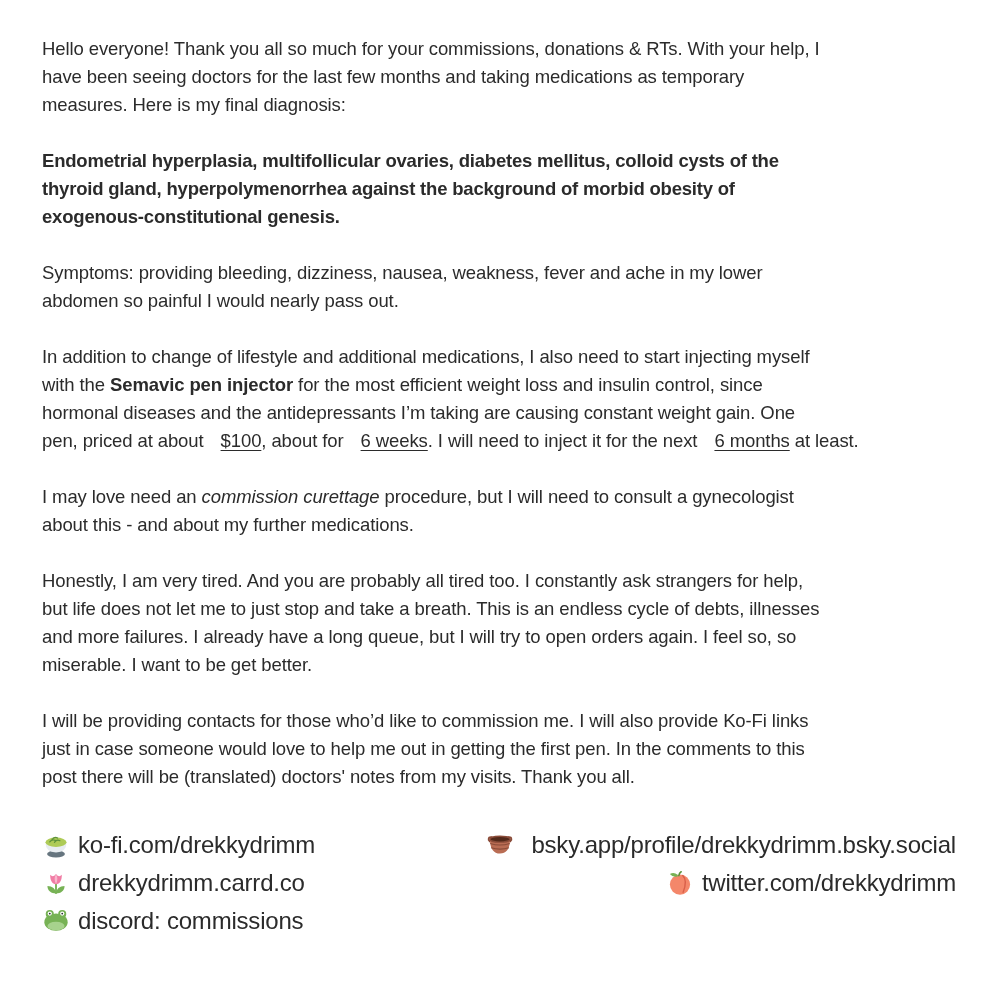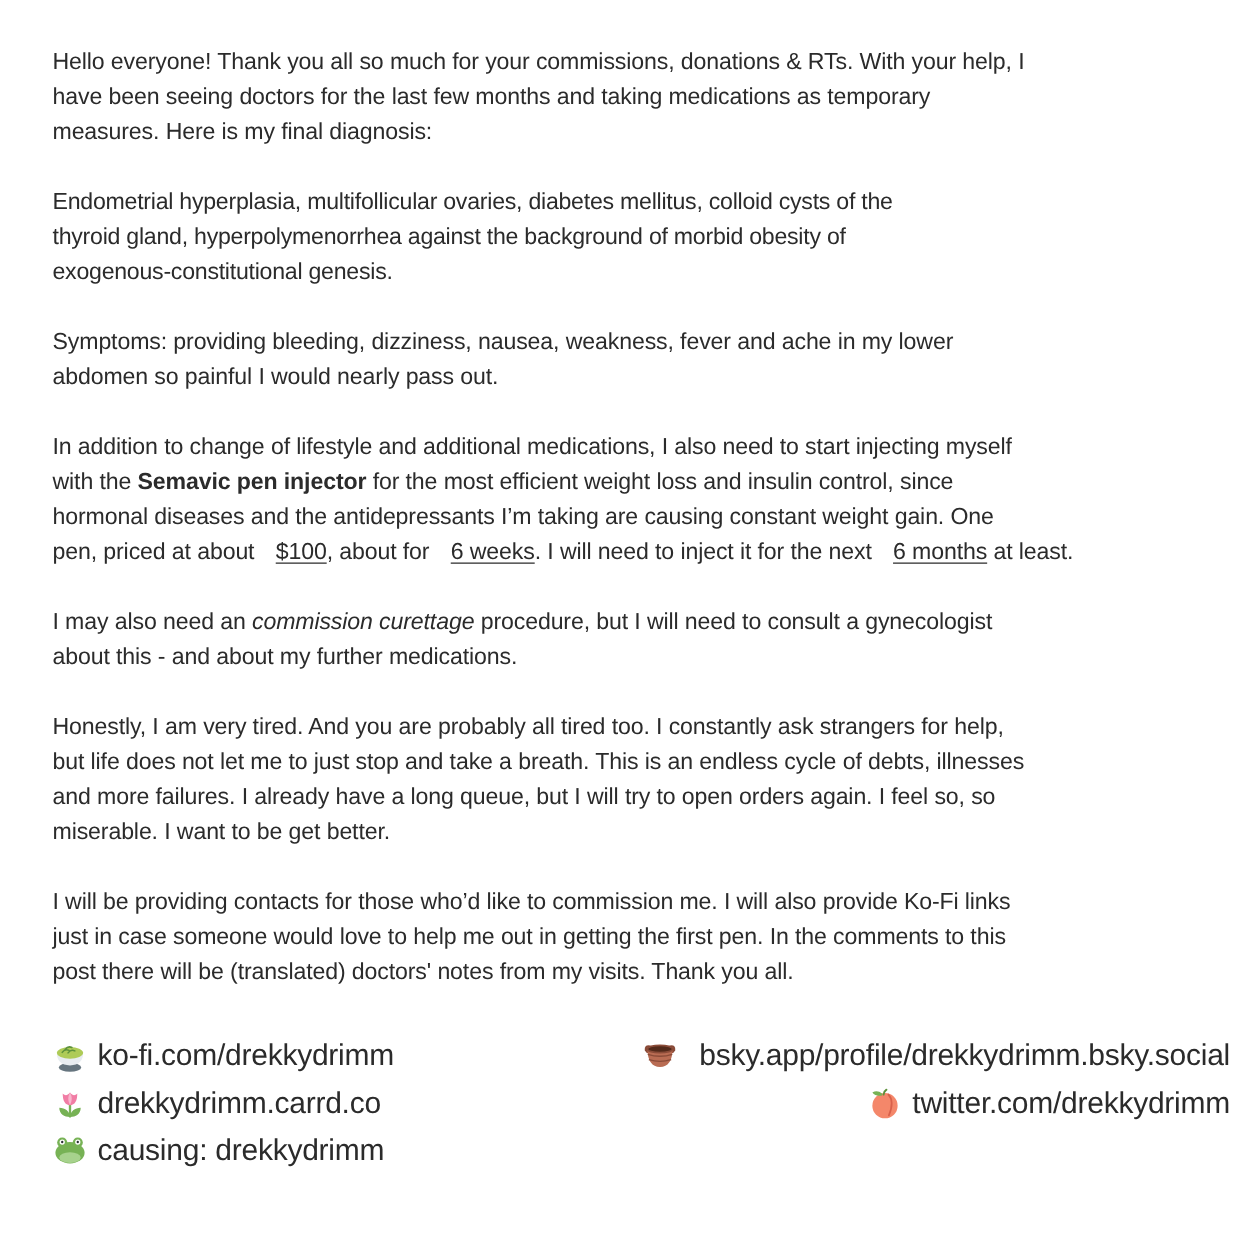--- a/index.html
+++ b/index.html
@@ -6,30 +6,30 @@
   body {
     width: 1000px; height: 1000px;
     background: #ffffff;
     font-family: "Liberation Sans", "DejaVu Sans", sans-serif;
     color: #2b2b2b;
     overflow: hidden;
   }
   .page {
     box-sizing: border-box;
     width: 1000px; height: 1000px;
-    padding: 35px 16px 0 42px;
+    padding: 35px 44px 0 42px;
   }
   .post p {
     font-size: 18.5px;
     line-height: 28px;
     margin: 0 0 28px 0;
     white-space: pre;
     letter-spacing: -0.1px;
   }
-  .post p.bold { font-weight: 400; letter-spacing: -0.2px; }
+  .post p.bold { font-weight: 700; letter-spacing: -0.2px; }
   .post b { font-weight: 700; }
   .post i { font-style: italic; }
   .post .u { text-decoration: underline; text-underline-offset: 3px; margin-left: 12px; }
   .contacts {
     margin-top: 35px;
     display: flex;
     flex-direction: column;
   }
   .contact-row {
     height: 38px;
@@ -67,21 +67,21 @@
 exogenous-constitutional genesis.</p>
 
     <p>Symptoms: providing bleeding, dizziness, nausea, weakness, fever and ache in my lower
 abdomen so painful I would nearly pass out.</p>
 
     <p><span>In addition to change of lifestyle and additional medications, I also need to start injecting myself
 with the </span><b>Semavic pen injector</b><span> for the most efficient weight loss and insulin control, since
 hormonal diseases and the antidepressants I’m taking are causing constant weight gain. One
 pen, priced at about </span><span class="u">$100</span><span>, about for </span><span class="u">6 weeks</span><span>. I will need to inject it for the next </span><span class="u">6 months</span><span> at least.</span></p>
 
-    <p><span>I may also need an </span><i>commission curettage</i><span> procedure, but I will need to consult a gynecologist
+    <p><span>I may love need an </span><i>commission curettage</i><span> procedure, but I will need to consult a gynecologist
 about this - and about my further medications.</span></p>
 
     <p>Honestly, I am very tired. And you are probably all tired too. I constantly ask strangers for help,
 but life does not let me to just stop and take a breath. This is an endless cycle of debts, illnesses
 and more failures. I already have a long queue, but I will try to open orders again. I feel so, so
 miserable. I want to be get better.</p>
 
     <p>I will be providing contacts for those who’d like to commission me. I will also provide Ko-Fi links
 just in case someone would love to help me out in getting the first pen. In the comments to this
 post there will be (translated) doctors' notes from my visits. Thank you all.</p>
@@ -149,18 +149,18 @@
             <circle cx="10" cy="9" r="5.2" fill="#77b255"></circle>
             <circle cx="26" cy="9" r="5.2" fill="#77b255"></circle>
             <ellipse cx="18" cy="19.5" rx="15" ry="11" fill="#77b255"></ellipse>
             <ellipse cx="18" cy="24.5" rx="11" ry="5.5" fill="#a7d28d"></ellipse>
             <circle cx="10" cy="8.5" r="2.7" fill="#ffffff"></circle>
             <circle cx="26" cy="8.5" r="2.7" fill="#ffffff"></circle>
             <circle cx="10" cy="8.5" r="1.2" fill="#292f33"></circle>
             <circle cx="26" cy="8.5" r="1.2" fill="#292f33"></circle>
           </svg>
         </span>
-        <span>causing: drekkydrimm</span>
+        <span>discord: commissions</span>
       </div>
     </div>
 
   </div>
 </div>
 
 </body></html>

